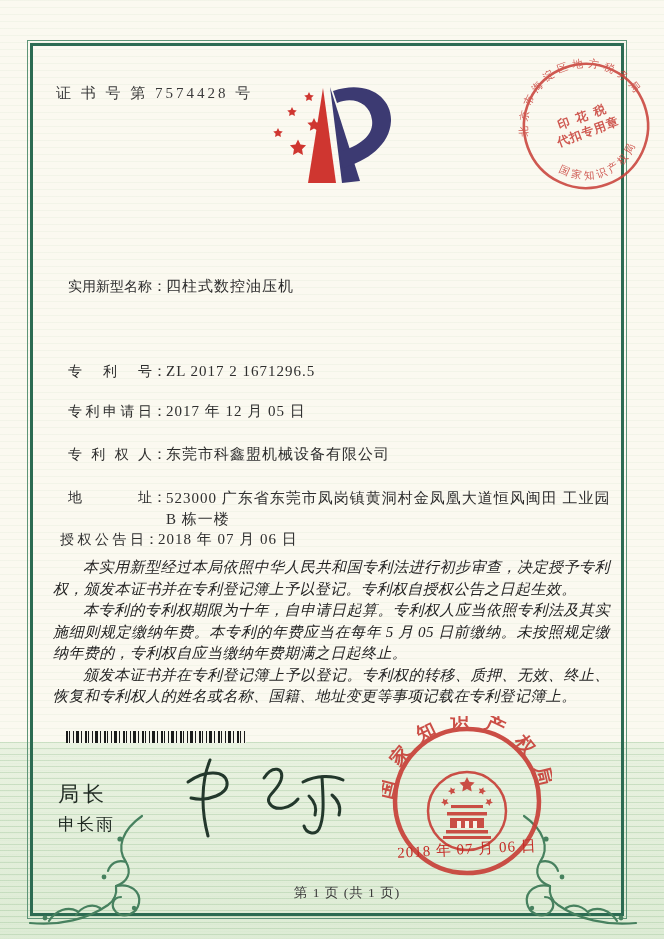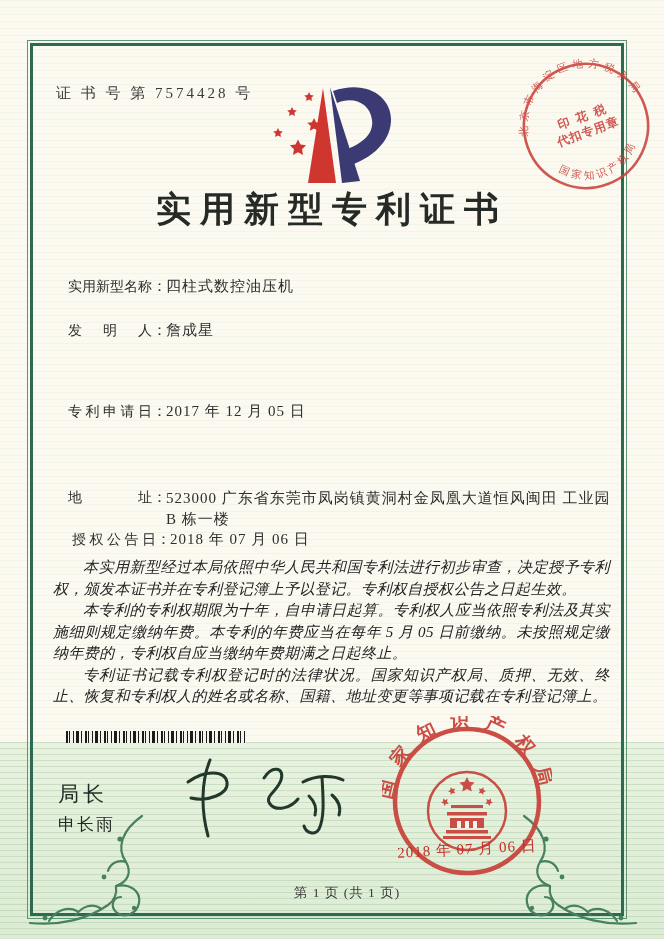--- a/index.html
+++ b/index.html
@@ -124,42 +124,44 @@
         <use href="#st" transform="translate(30,28) scale(5)"></use>
         <use href="#st" transform="translate(52,41) scale(7)"></use>
         <use href="#st" transform="translate(16,49) scale(5)"></use>
         <use href="#st" transform="translate(36,64) scale(8.5)"></use>
       </g>
       <path d="M61,4 L74,99 L46,99 Z" fill="#cf3630"></path>
       <path d="M68,3 L98,97 L80,99 Z" fill="#3c3a72"></path>
       <path d="M71,7 C106,-5 130,14 129,37 C128,61 105,77 81,84 L77,68 C100,61 112,50 110,36 C108,19 91,12 75,19 Z" fill="#3c3a72"></path>
     </svg>
 
-    <div class="title">实用新型专利证书</div>
 
     <div class="field" style="top:277px">
       <span class="flabel">实用新型名称</span><span class="colon">：</span><span class="fval">四柱式数控油压机</span>
     </div>
-    <div class="field" style="top:321px">
-      <span class="flabel">发明人</span><span class="colon">：</span><span class="fval">詹成星</span>
+    <div class="field" style="top:362px">
+      <span class="flabel">专利号</span><span class="colon">：</span><span class="fval">ZL 2017 2 1671296.5</span>
     </div>
     <div class="field" style="top:402px">
       <span class="flabel">专利申请日</span><span class="colon">：</span><span class="fval">2017 年 12 月 05 日</span>
     </div>
+    <div class="field" style="top:445px">
+      <span class="flabel">专利权人</span><span class="colon">：</span><span class="fval">东莞市科鑫盟机械设备有限公司</span>
+    </div>
     <div class="field field-address" style="top:488px">
       <span class="flabel">地址</span><span class="colon">：</span><span class="fval">523000 广东省东莞市凤岗镇黄洞村金凤凰大道恒风闽田 工业园 B 栋一楼</span>
     </div>
-    <div class="field" style="top:530px; right:0; left:72px;">
+    <div class="field" style="top:530px; right:0; left:60px;">
       <span class="flabel">授权公告日</span><span class="colon">：</span><span class="fval">2018 年 07 月 06 日</span>
     </div>
 
     <div class="paras">
       <p>本实用新型经过本局依照中华人民共和国专利法进行初步审查，决定授予专利权，颁发本证书并在专利登记簿上予以登记。专利权自授权公告之日起生效。</p>
       <p>本专利的专利权期限为十年，自申请日起算。专利权人应当依照专利法及其实施细则规定缴纳年费。本专利的年费应当在每年 5 月 05 日前缴纳。未按照规定缴纳年费的，专利权自应当缴纳年费期满之日起终止。</p>
-      <p>专利证书记载专利权登记时的法律状况。国家知识产权局、质押、无效、终止、恢复和专利权人的姓名或名称、国籍、地址变更等事项记载在专利登记簿上。</p>
+      <p>颁发本证书并在专利登记簿上予以登记。专利权的转移、质押、无效、终止、恢复和专利权人的姓名或名称、国籍、地址变更等事项记载在专利登记簿上。</p>
     </div>
 
     <div class="barcode"></div>
 
     <div class="director-title">局长</div>
     <div class="director-name">申长雨</div>
 
     <svg class="signature" width="180" height="92" viewBox="0 0 180 92">
       <g fill="none" stroke="#23382c" stroke-width="3" stroke-linecap="round">
         <path d="M38,8 C29,30 29,58 36,84"></path>

